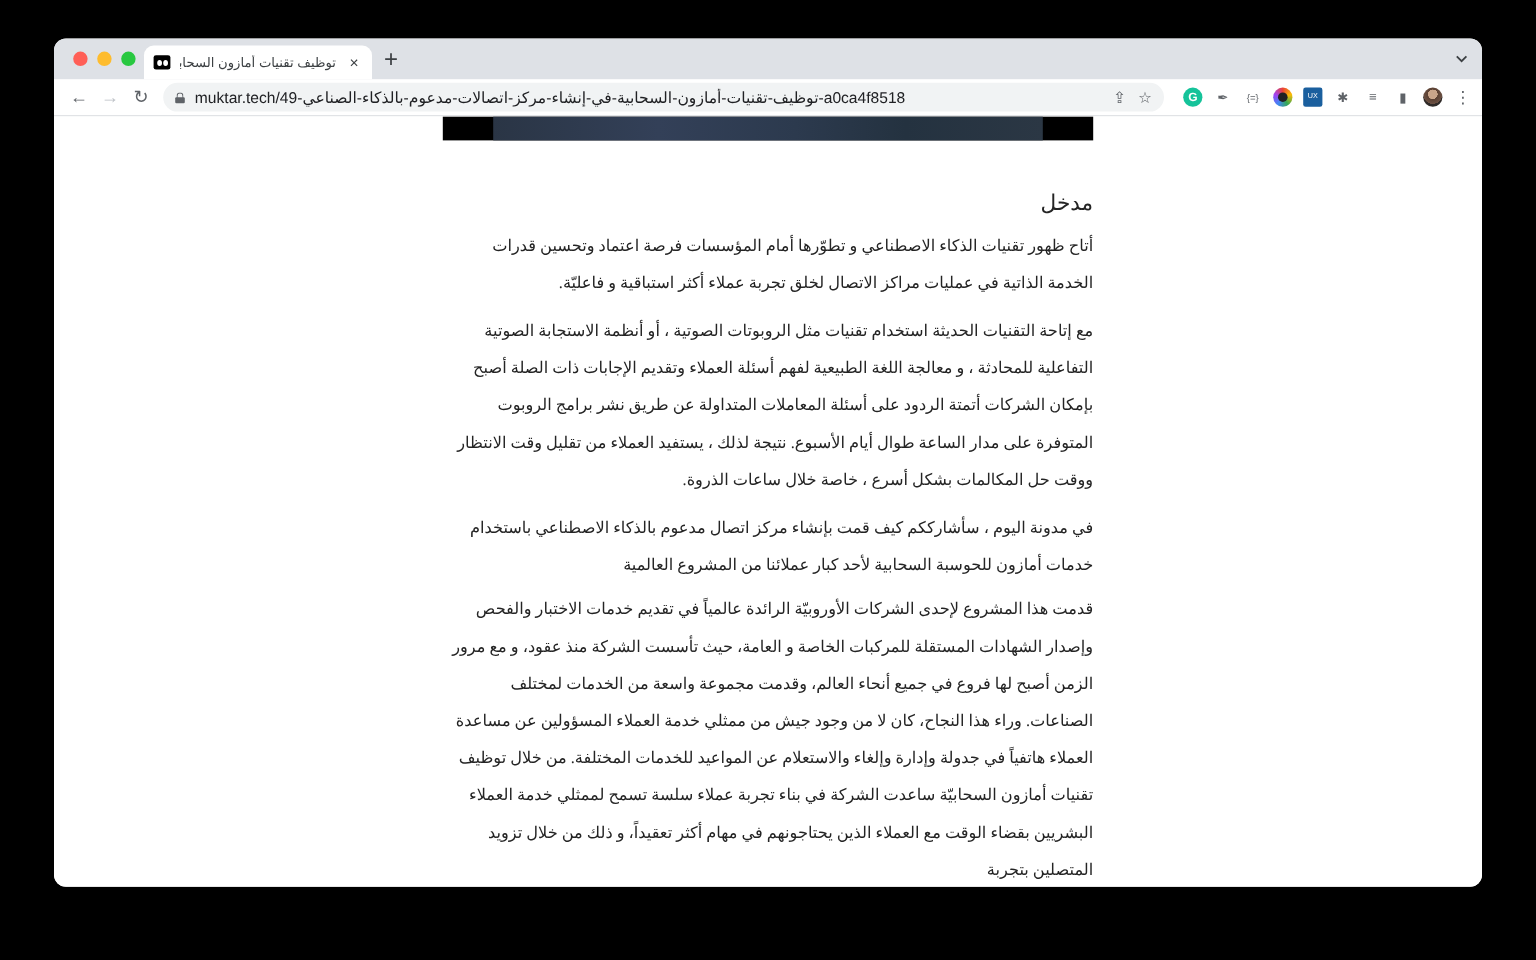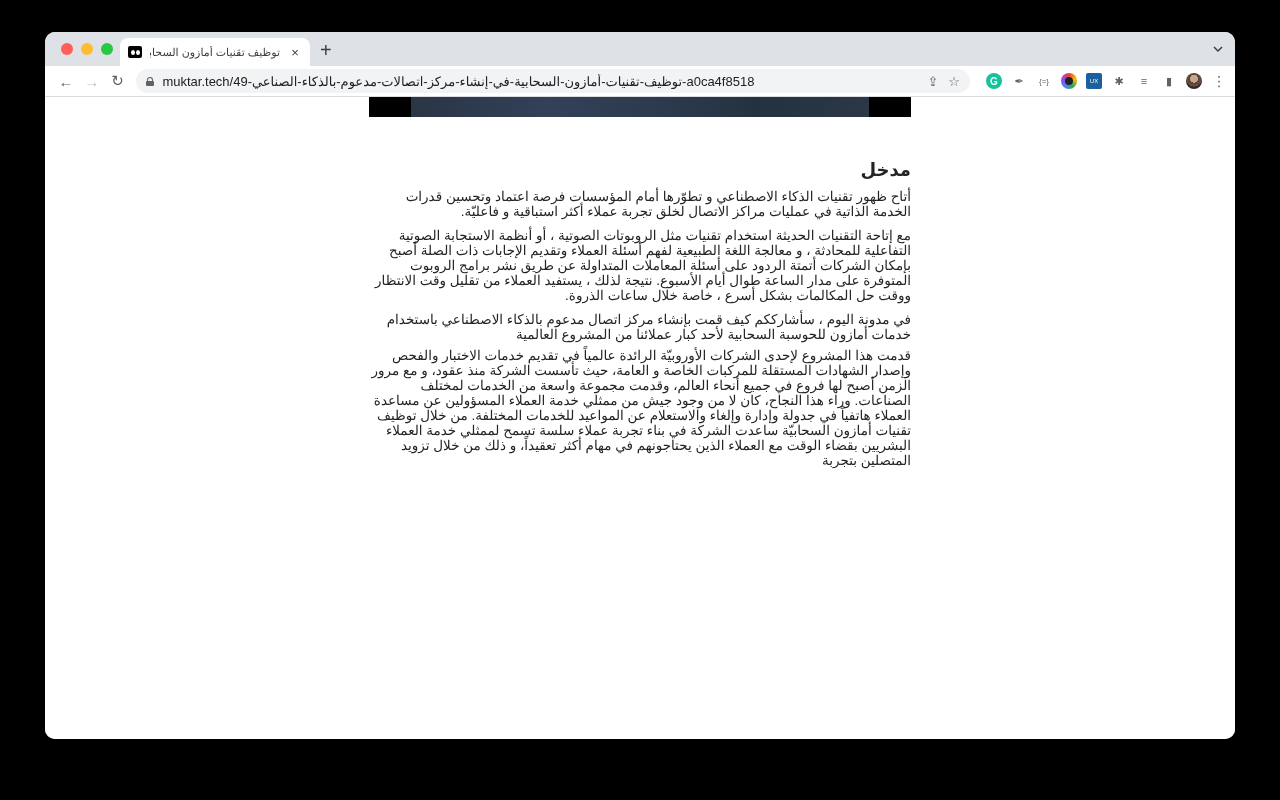--- a/index.html
+++ b/index.html
@@ -55,22 +55,22 @@
   .ext.ring i { width: 8px; height: 8px; background: #202124; border-radius: 50%; display: block; }
   .ext.blue { background: #1a5f9e; color: #fff; font-size: 6px; border-radius: 2px; }
   .ext.avatar { border-radius: 50%; background: radial-gradient(circle at 50% 35%, #c9a58a 30%, #5a4032 31%, #6b5043 60%, #2f2a28 61%); }
   .page { height: 642px; overflow: hidden; position: relative; background: #fff; }
   .article { position: absolute; left: 324px; width: 542px; top: 0; direction: rtl; text-align: right; color: #242424; }
   .hero {
     width: 542px; height: 20px; background: #000; position: relative;
   }
   .hero .img { position: absolute; left: 42px; right: 42px; top: 0; bottom: 0;
     background: linear-gradient(90deg, #2a3545 0%, #334058 30%, #2c3a4e 55%, #243240 75%, #2b3744 100%); }
-  h2 { font-family: "DejaVu Sans", sans-serif; font-size: 18px; font-weight: bold; color: #242424; line-height: 26px; }
-  p { font-family: Liberation Sans, sans-serif; font-size: 13.5px; line-height: 15px; color: #242424; }
+  h2 { font-family: "DejaVu Sans", sans-serif; font-size: 18px; font-weight: normal; color: #242424; line-height: 26px; }
+  p { font-family: Liberation Serif, serif; font-size: 13.5px; line-height: 31px; color: #242424; }
   .h-intro { margin-top: 40px; }
   .p1 { margin-top: 6px; }
   .gap { margin-top: 9px; }
   .h-company { margin-top: 28px; }
   .p-company { margin-top: 6px; }
 </style>
 </head>
 <body>
 
 <div class="window">

